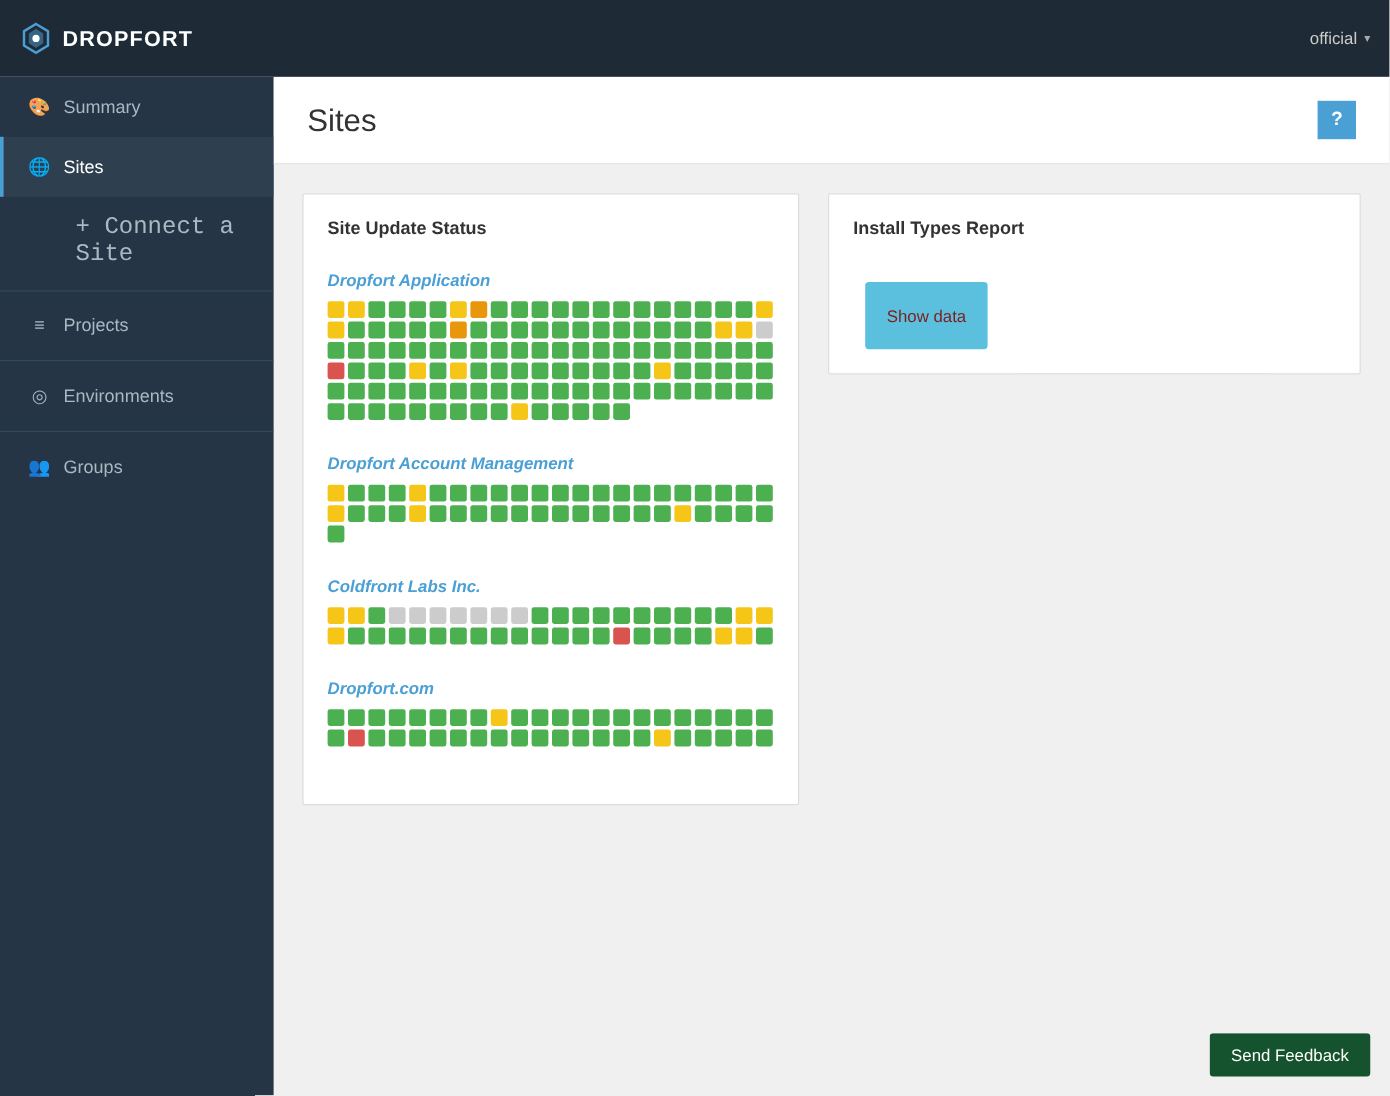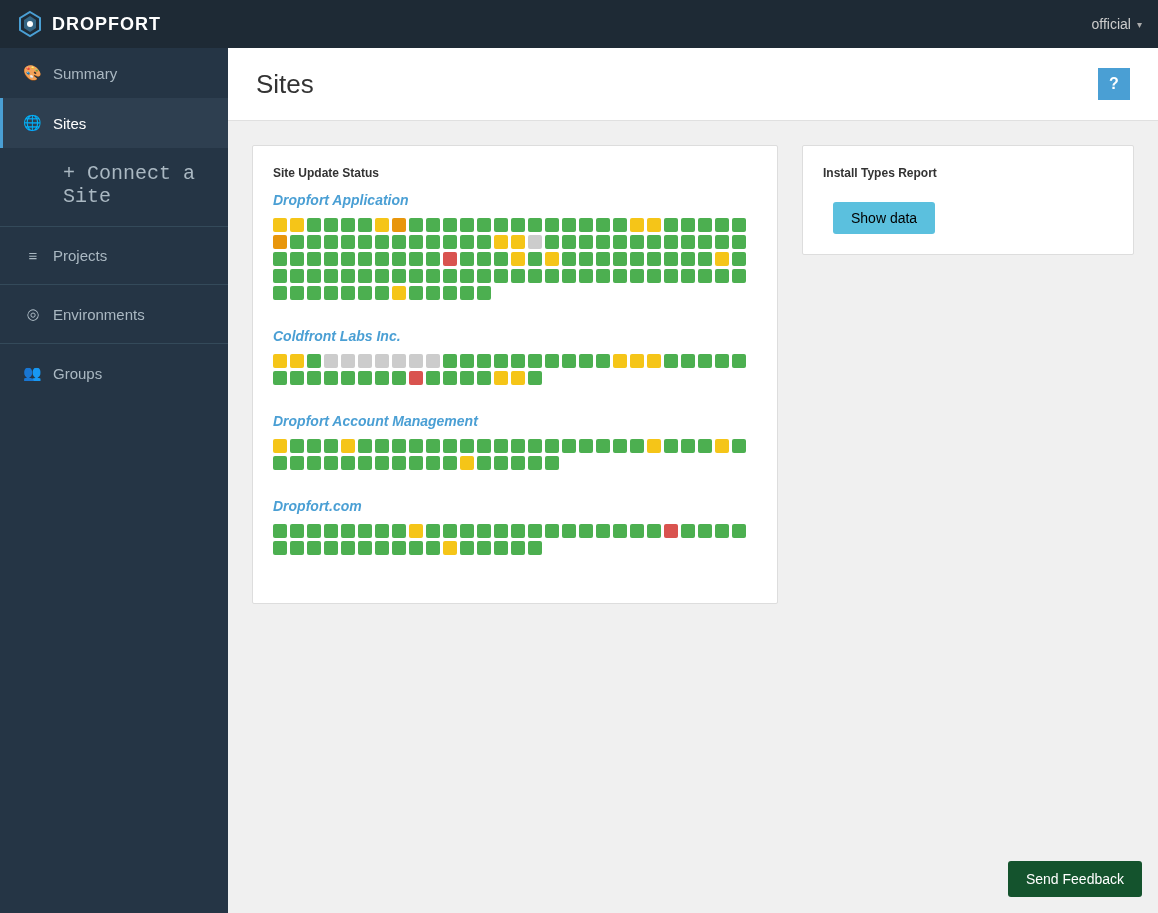--- a/index.html
+++ b/index.html
@@ -1,21 +1,21 @@
 <!DOCTYPE html>
 <html><head>
   <meta charset="utf-8">
   <style>
     * { box-sizing: border-box; margin: 0; padding: 0; }
     body { font-family: -apple-system, BlinkMacSystemFont, 'Segoe UI', sans-serif; background: #f0f0f0; display: flex; flex-direction: column; height: 913px; overflow: hidden; }
 
     
     .navbar {
       background: #1e2a35;
-      height: 48px;
+      height: 64px;
       display: flex;
       align-items: center;
       justify-content: space-between;
       padding: 0 16px;
       flex-shrink: 0;
     }
     .navbar-brand {
       display: flex;
       align-items: center;
       gap: 8px;
@@ -134,28 +134,28 @@
       background: #fff;
       border: 1px solid #ddd;
       border-radius: 2px;
       padding: 20px;
     }
     .card-left {
       flex: 1;
       min-width: 0;
     }
     .card-right {
-      width: 332px;
+      width: 444px;
       flex-shrink: 0;
     }
     .card-title {
-      font-size: 12px;
+      font-size: 15px;
       font-weight: 700;
       color: #333;
-      margin-bottom: 12px;
+      margin-bottom: 26px;
     }
 
     
     .site-section { margin-bottom: 28px; }
     .site-name {
       font-size: 14px;
       font-weight: 600;
       color: #4a9fd4;
       margin-bottom: 10px;
       cursor: pointer;
@@ -193,23 +193,23 @@
       font-weight: 700;
       fill: #333;
     }
     .donut-sub {
       font-size: 15px;
       fill: #555;
     }
 
     .show-data-btn {
       background: #5bc0de;
-      color: #000000;
+      color: #7f1d1d;
       border: none;
-      padding: 8px 18px;
+      padding: 20px 18px;
       font-size: 14px;
       cursor: pointer;
       border-radius: 3px;
       margin-top: 10px;
     }
 
     
     .send-feedback-btn {
       position: fixed;
       bottom: 16px;
@@ -419,20 +419,73 @@
             <div class="status-dot s-yellow"></div>
             <div class="status-dot s-green"></div>
             <div class="status-dot s-green"></div>
             <div class="status-dot s-green"></div>
             <div class="status-dot s-green"></div>
             <div class="status-dot s-green"></div>
           </div>
         </div>
 
         <div class="site-section">
+          <div class="site-name">Dropfort Account Management</div>
+          <div class="status-grid">
+            <div class="status-dot s-yellow"></div>
+            <div class="status-dot s-green"></div>
+            <div class="status-dot s-green"></div>
+            <div class="status-dot s-green"></div>
+            <div class="status-dot s-yellow"></div>
+            <div class="status-dot s-green"></div>
+            <div class="status-dot s-green"></div>
+            <div class="status-dot s-green"></div>
+            <div class="status-dot s-green"></div>
+            <div class="status-dot s-green"></div>
+            <div class="status-dot s-green"></div>
+            <div class="status-dot s-green"></div>
+            <div class="status-dot s-green"></div>
+            <div class="status-dot s-green"></div>
+            <div class="status-dot s-green"></div>
+            <div class="status-dot s-green"></div>
+            <div class="status-dot s-green"></div>
+            <div class="status-dot s-green"></div>
+            <div class="status-dot s-green"></div>
+            <div class="status-dot s-green"></div>
+            <div class="status-dot s-green"></div>
+            <div class="status-dot s-green"></div>
+
+            <div class="status-dot s-yellow"></div>
+            <div class="status-dot s-green"></div>
+            <div class="status-dot s-green"></div>
+            <div class="status-dot s-green"></div>
+            <div class="status-dot s-yellow"></div>
+            <div class="status-dot s-green"></div>
+            <div class="status-dot s-green"></div>
+            <div class="status-dot s-green"></div>
+            <div class="status-dot s-green"></div>
+            <div class="status-dot s-green"></div>
+            <div class="status-dot s-green"></div>
+            <div class="status-dot s-green"></div>
+            <div class="status-dot s-green"></div>
+            <div class="status-dot s-green"></div>
+            <div class="status-dot s-green"></div>
+            <div class="status-dot s-green"></div>
+            <div class="status-dot s-green"></div>
+            <div class="status-dot s-yellow"></div>
+            <div class="status-dot s-green"></div>
+            <div class="status-dot s-green"></div>
+            <div class="status-dot s-green"></div>
+            <div class="status-dot s-green"></div>
+
+            <div class="status-dot s-green"></div>
+          </div>
+        </div>
+
+        <div class="site-section">
           <div class="site-name">Coldfront Labs Inc.</div>
           <div class="status-grid">
             <div class="status-dot s-yellow"></div>
             <div class="status-dot s-yellow"></div>
             <div class="status-dot s-green"></div>
             <div class="status-dot s-lightgray"></div>
             <div class="status-dot s-lightgray"></div>
             <div class="status-dot s-lightgray"></div>
             <div class="status-dot s-lightgray"></div>
             <div class="status-dot s-lightgray"></div>
@@ -465,73 +518,20 @@
             <div class="status-dot s-green"></div>
             <div class="status-dot s-green"></div>
             <div class="status-dot s-green"></div>
             <div class="status-dot s-red"></div>
             <div class="status-dot s-green"></div>
             <div class="status-dot s-green"></div>
             <div class="status-dot s-green"></div>
             <div class="status-dot s-green"></div>
             <div class="status-dot s-yellow"></div>
             <div class="status-dot s-yellow"></div>
-
-            <div class="status-dot s-green"></div>
-          </div>
-        </div>
-
-        <div class="site-section">
-          <div class="site-name">Dropfort Account Management</div>
-          <div class="status-grid">
-            <div class="status-dot s-yellow"></div>
-            <div class="status-dot s-green"></div>
-            <div class="status-dot s-green"></div>
-            <div class="status-dot s-green"></div>
-            <div class="status-dot s-yellow"></div>
-            <div class="status-dot s-green"></div>
-            <div class="status-dot s-green"></div>
-            <div class="status-dot s-green"></div>
-            <div class="status-dot s-green"></div>
-            <div class="status-dot s-green"></div>
-            <div class="status-dot s-green"></div>
-            <div class="status-dot s-green"></div>
-            <div class="status-dot s-green"></div>
-            <div class="status-dot s-green"></div>
-            <div class="status-dot s-green"></div>
-            <div class="status-dot s-green"></div>
-            <div class="status-dot s-green"></div>
-            <div class="status-dot s-green"></div>
-            <div class="status-dot s-green"></div>
-            <div class="status-dot s-green"></div>
-            <div class="status-dot s-green"></div>
-            <div class="status-dot s-green"></div>
-
-            <div class="status-dot s-yellow"></div>
-            <div class="status-dot s-green"></div>
-            <div class="status-dot s-green"></div>
-            <div class="status-dot s-green"></div>
-            <div class="status-dot s-yellow"></div>
-            <div class="status-dot s-green"></div>
-            <div class="status-dot s-green"></div>
-            <div class="status-dot s-green"></div>
-            <div class="status-dot s-green"></div>
-            <div class="status-dot s-green"></div>
-            <div class="status-dot s-green"></div>
-            <div class="status-dot s-green"></div>
-            <div class="status-dot s-green"></div>
-            <div class="status-dot s-green"></div>
-            <div class="status-dot s-green"></div>
-            <div class="status-dot s-green"></div>
-            <div class="status-dot s-green"></div>
-            <div class="status-dot s-yellow"></div>
-            <div class="status-dot s-green"></div>
-            <div class="status-dot s-green"></div>
-            <div class="status-dot s-green"></div>
-            <div class="status-dot s-green"></div>
 
             <div class="status-dot s-green"></div>
           </div>
         </div>
 
 
         <div class="site-section">
           <div class="site-name">Dropfort.com</div>
           <div class="status-grid">
             <div class="status-dot s-green"></div>

